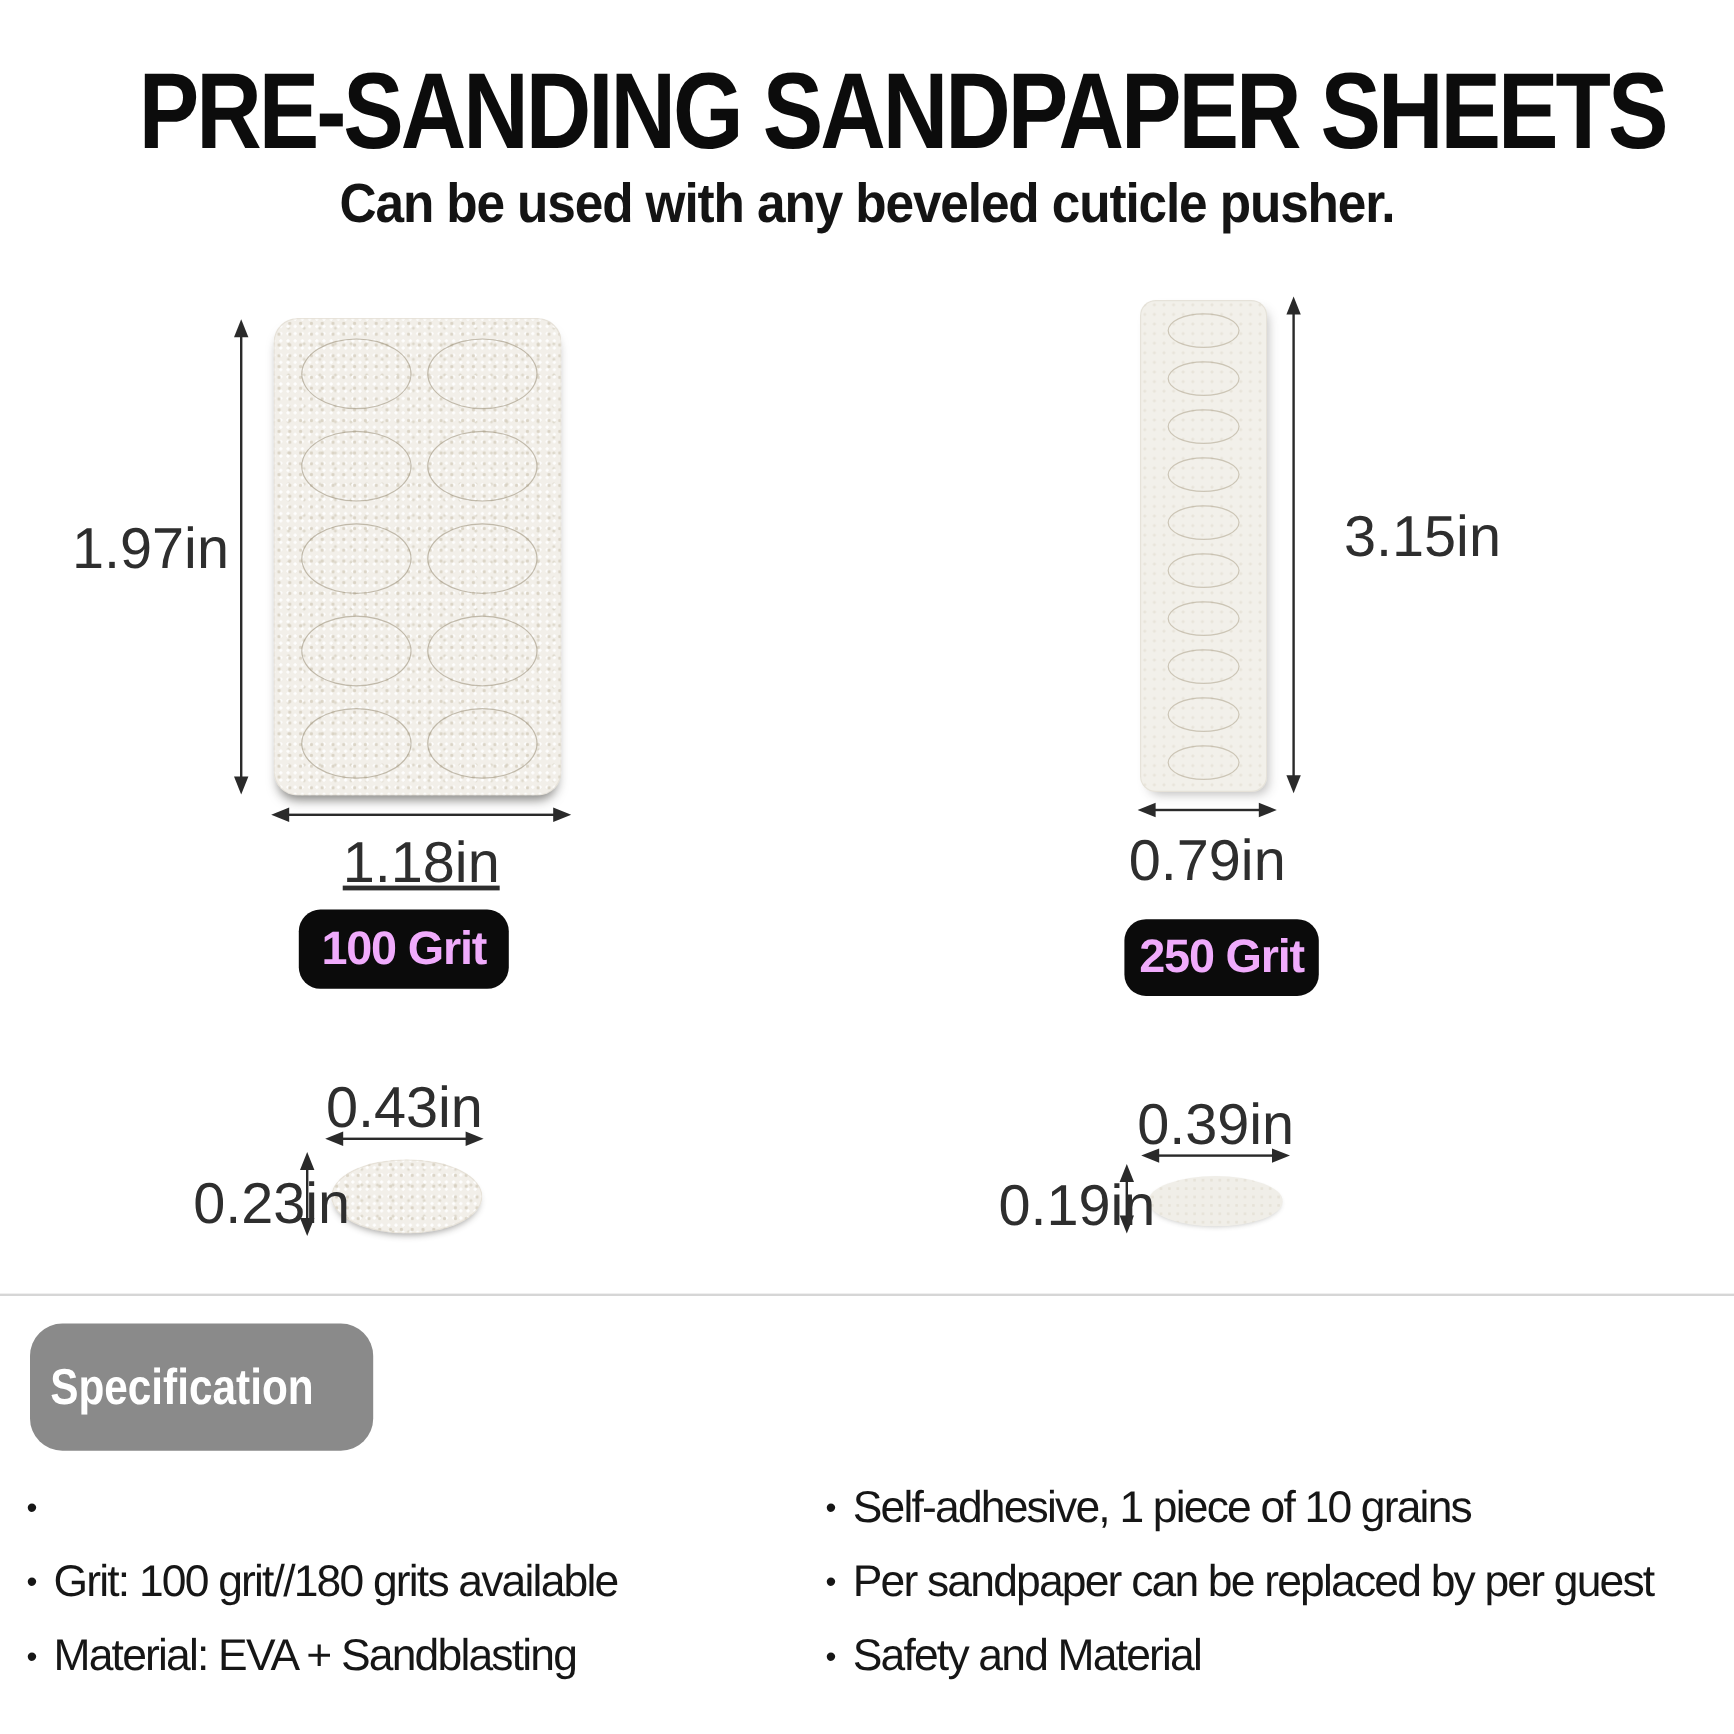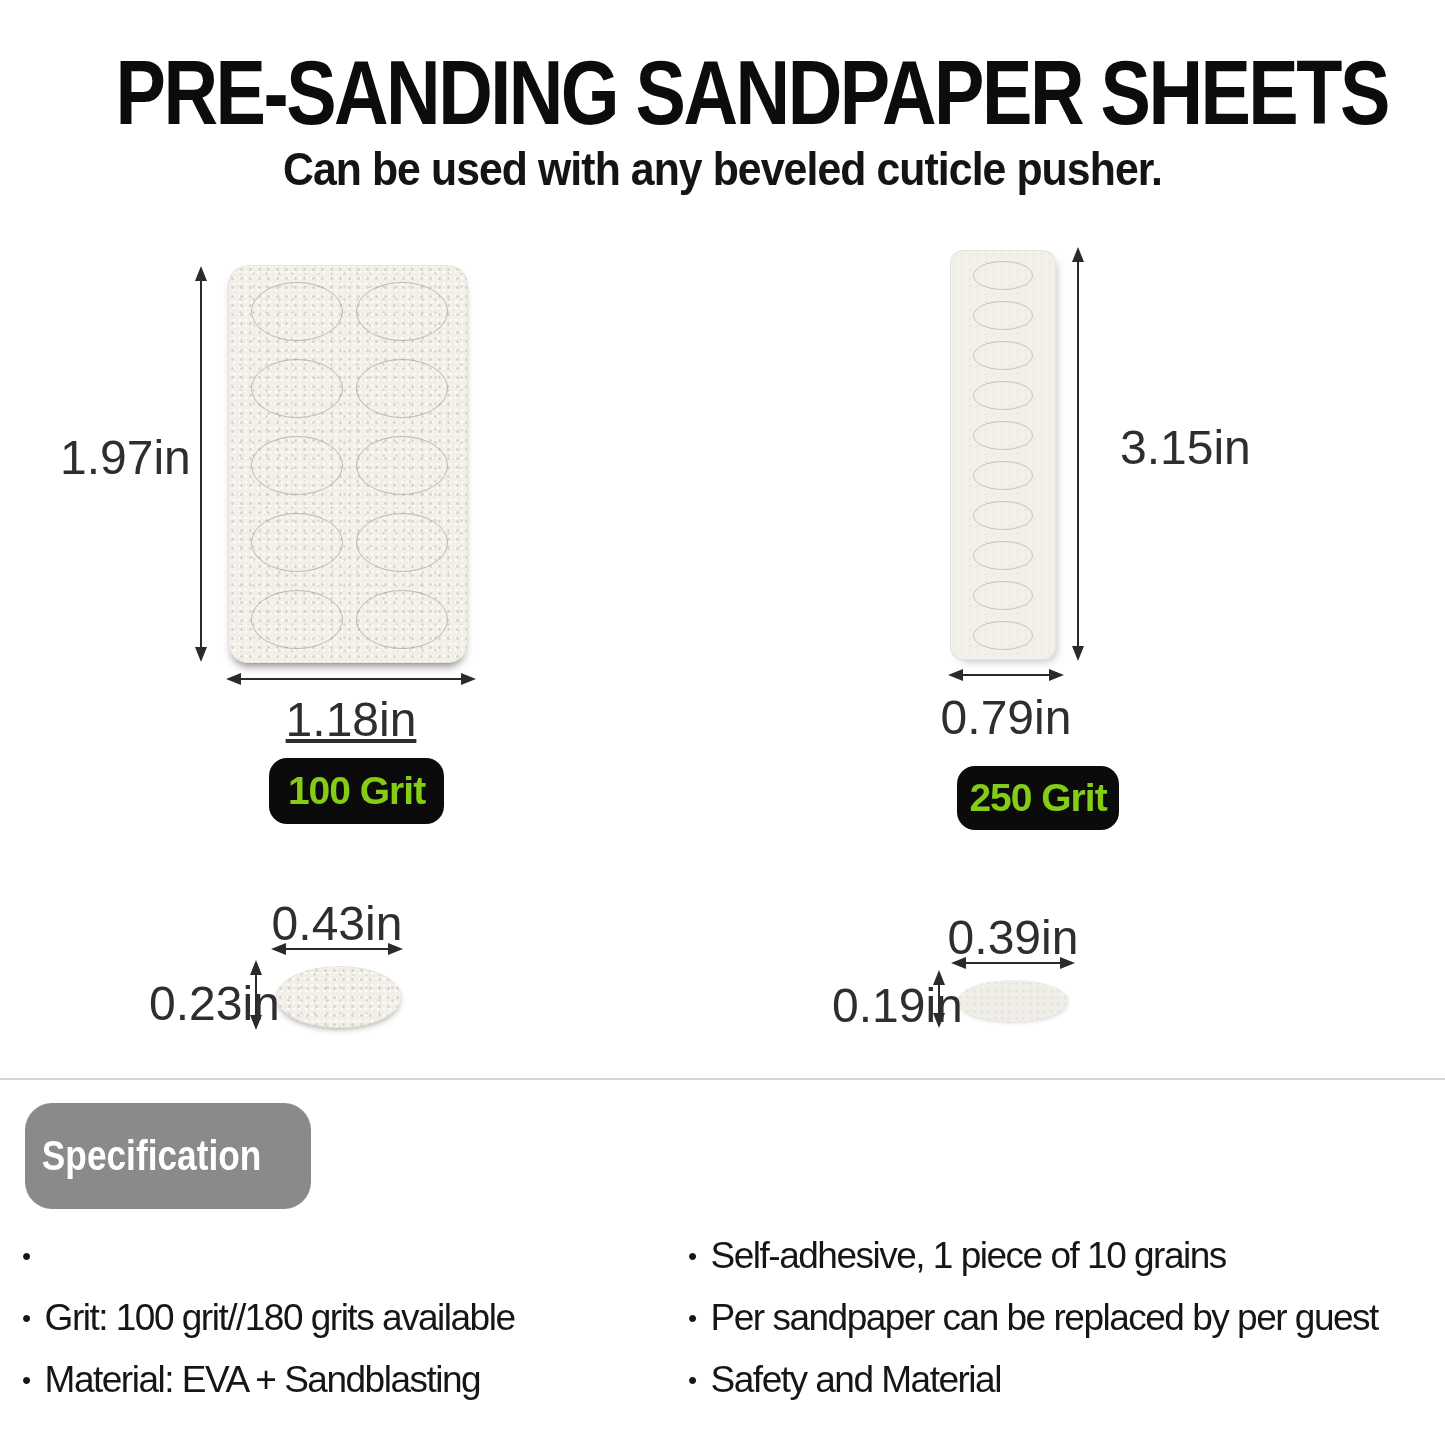--- a/index.html
+++ b/index.html
@@ -72,23 +72,23 @@
   .harrow .line{position:absolute;top:50%;left:12px;right:12px;height:2px;margin-top:-1px;background:#2a2a2a;}
   .harrow .head-left{position:absolute;left:0;top:50%;transform:translateY(-50%);width:0;height:0;
     border-top:6px solid transparent;border-bottom:6px solid transparent;border-right:15px solid #2a2a2a;}
   .harrow .head-right{position:absolute;right:0;top:50%;transform:translateY(-50%);width:0;height:0;
     border-top:6px solid transparent;border-bottom:6px solid transparent;border-left:15px solid #2a2a2a;}
   .dim{position:absolute;font-size:48px;color:#2e2e2e;letter-spacing:0;white-space:nowrap;}
   .dim.center{text-align:center;}
   .dim.right{text-align:right;}
   
   .grit-badge{
-    position:absolute;background:#0b0b0b;color:#84cc16;border-radius:18px;
+    position:absolute;background:#0b0b0b;color:#f0abfc;border-radius:18px;
     display:flex;align-items:center;justify-content:center;
-    font-size:39px;font-weight:bold;letter-spacing:-1px;white-space:nowrap;margin-left:20px;
+    font-size:39px;font-weight:bold;letter-spacing:-1px;white-space:nowrap;
   }
   .grit-100{left:249px;top:758px;width:175px;height:66px;}
   .grit-180{left:937px;top:766px;width:162px;height:64px;}
   
   .divider{position:absolute;left:0;top:1078px;width:1445px;height:2px;background:#d6d6d6;}
   .section-badge{
     position:absolute;top:1103px;width:286px;height:106px;border-radius:27px;background:#8a8a8a;
     display:flex;align-items:center;
   }
   .section-badge .label{
@@ -179,21 +179,21 @@
     <span class="head-left"></span>
     <span class="line"></span>
     <span class="head-right"></span>
   </div>
   <div class="dim center" style="left:261px;top:896px;width:152px;">0.43in</div>
   <div class="varrow" style="left:249px;top:960px;height:70px;">
     <span class="head-top"></span>
     <span class="line"></span>
     <span class="head-bottom"></span>
   </div>
-  <div class="dim right" style="left:149px;top:976px;width:94px;">0.23in</div>
+  <div class="dim right" style="left:161px;top:976px;width:94px;">0.23in</div>
 
   <div class="mini-oval mini-180"></div>
   <div class="harrow" style="left:951px;top:956px;width:124px;">
     <span class="head-left"></span>
     <span class="line"></span>
     <span class="head-right"></span>
   </div>
   <div class="dim center" style="left:943px;top:910px;width:140px;">0.39in</div>
   <div class="varrow" style="left:932px;top:970px;height:58px;">
     <span class="head-top"></span>

